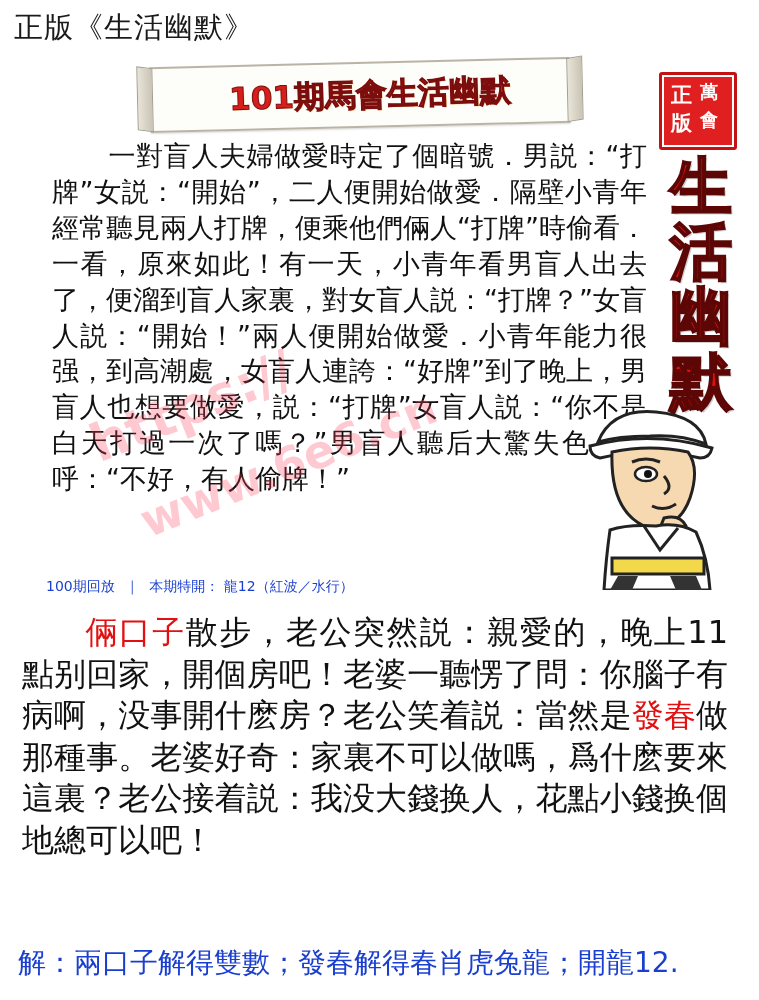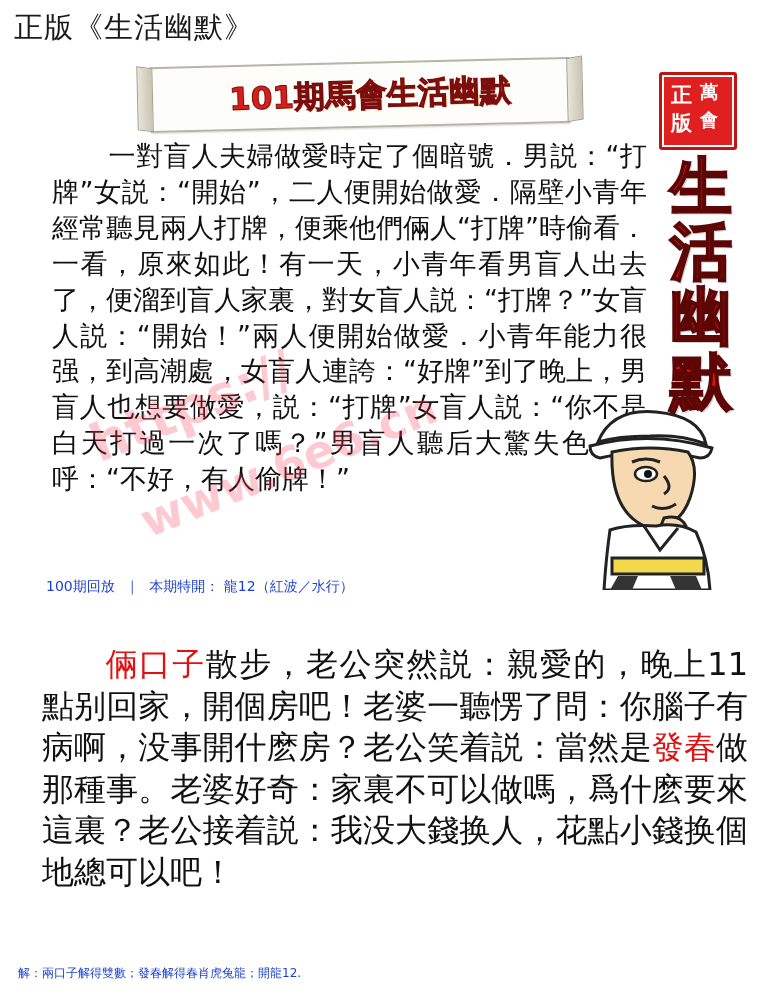--- a/index.html
+++ b/index.html
@@ -152,39 +152,38 @@
     font-size: 14px;
     color: #1a3fd0;
     font-family: "DejaVu Sans", sans-serif;
     white-space: nowrap;
   }
   .info-line .sep { margin: 0 6px; color: #1a3fd0; }
 
   
   .passage2 {
     position: absolute;
-    left: 42px;
+    left: 22px;
     top: 612px;
     width: 706px;
     font-size: 32px;
     line-height: 1.30;
     color: #111;
     font-family: "DejaVu Sans", sans-serif;
     text-align: justify;
-    margin-top: 32px;
   }
   .passage2 .indent { display: inline-block; width: 62px; }
   .passage2 .red { color: #e21010; }
 
   
   .answer {
     position: absolute;
     left: 18px;
     bottom: 18px;
-    font-size: 12px;
+    font-size: 28px;
     color: #1a3fd0;
     font-family: "DejaVu Sans", sans-serif;
     white-space: nowrap;
   }
 
   
   .watermark {
     position: absolute;
     left: 70px;
     top: 300px;

